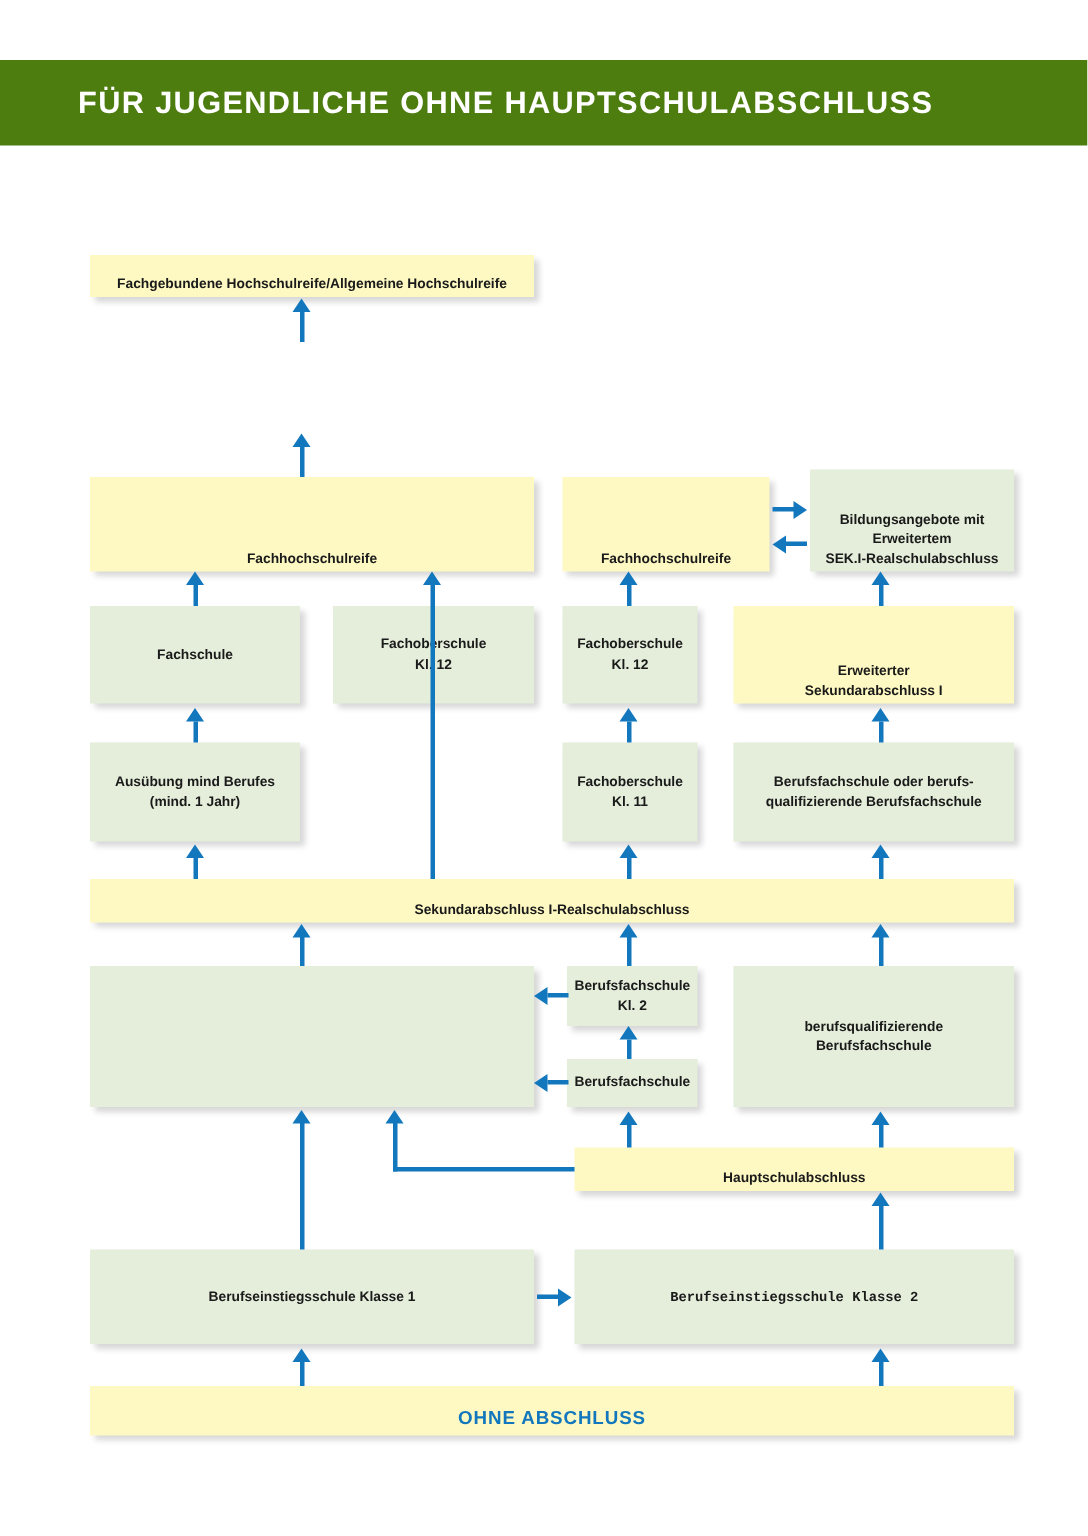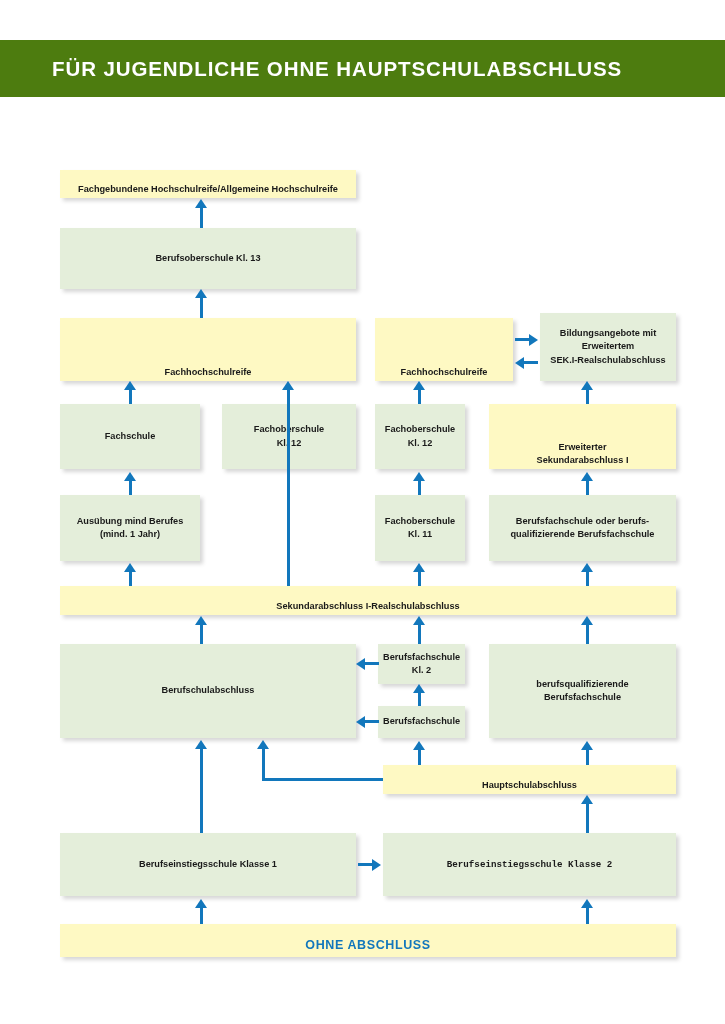--- a/index.html
+++ b/index.html
@@ -94,39 +94,34 @@
   <div id="header-bar">
     <div id="header-title">FÜR JUGENDLICHE OHNE HAUPTSCHULABSCHLUSS</div>
   </div>
 
   <div class="node green" style="left:60px; top:170px; width:296px; height:28px;">
     <div class="lines">
         <span>Fachgebundene Hochschulreife/Allgemeine Hochschulreife</span>
       </div>
   </div>
 
-  <div class="node light" style="left:60px; top:228px; width:296px; height:61px;">
-    <div class="lines">
-        <span>Berufsoberschule Kl. 13</span>
-      </div>
-  </div>
 
   <div class="node green" style="left:60px; top:318px; width:296px; height:63px;">
     <div class="lines">
         <span>Fachhochschulreife</span>
       </div>
   </div>
 
   <div class="node green" style="left:375px; top:318px; width:138px; height:63px;">
     <div class="lines">
         <span>Fachhochschulreife</span>
       </div>
   </div>
 
-  <div class="node light" style="left:540px; top:313px; width:136px; height:68px;">
+  <div class="node light" style="left:540px; top:313px; width:136px; height:68px;align-items:flex-end;">
     <div class="lines">
       <span>Bildungsangebote mit</span>
       <span>Erweitertem</span>
       <span>SEK.I-Realschulabschluss</span>
     </div>
   </div>
 
   <div class="node light" style="left:60px; top:404px; width:140px; height:65px;">
     <div class="lines">
         <span>Fachschule</span>
@@ -176,21 +171,20 @@
   </div>
 
   <div class="node green" style="left:60px; top:586px; width:616px; height:29px;">
     <div class="lines">
         <span>Sekundarabschluss I-Realschulabschluss</span>
       </div>
   </div>
 
   <div class="node light" style="left:60px; top:644px; width:296px; height:94px;">
     <div class="lines">
-      <span>Berufschulabschluss</span>
     </div>
   </div>
 
   <div class="node light" style="left:378px; top:644px; width:87px; height:40px;">
     <div class="lines">
       <span>Berufsfachschule</span>
       <span>Kl. 2</span>
     </div>
   </div>
 

